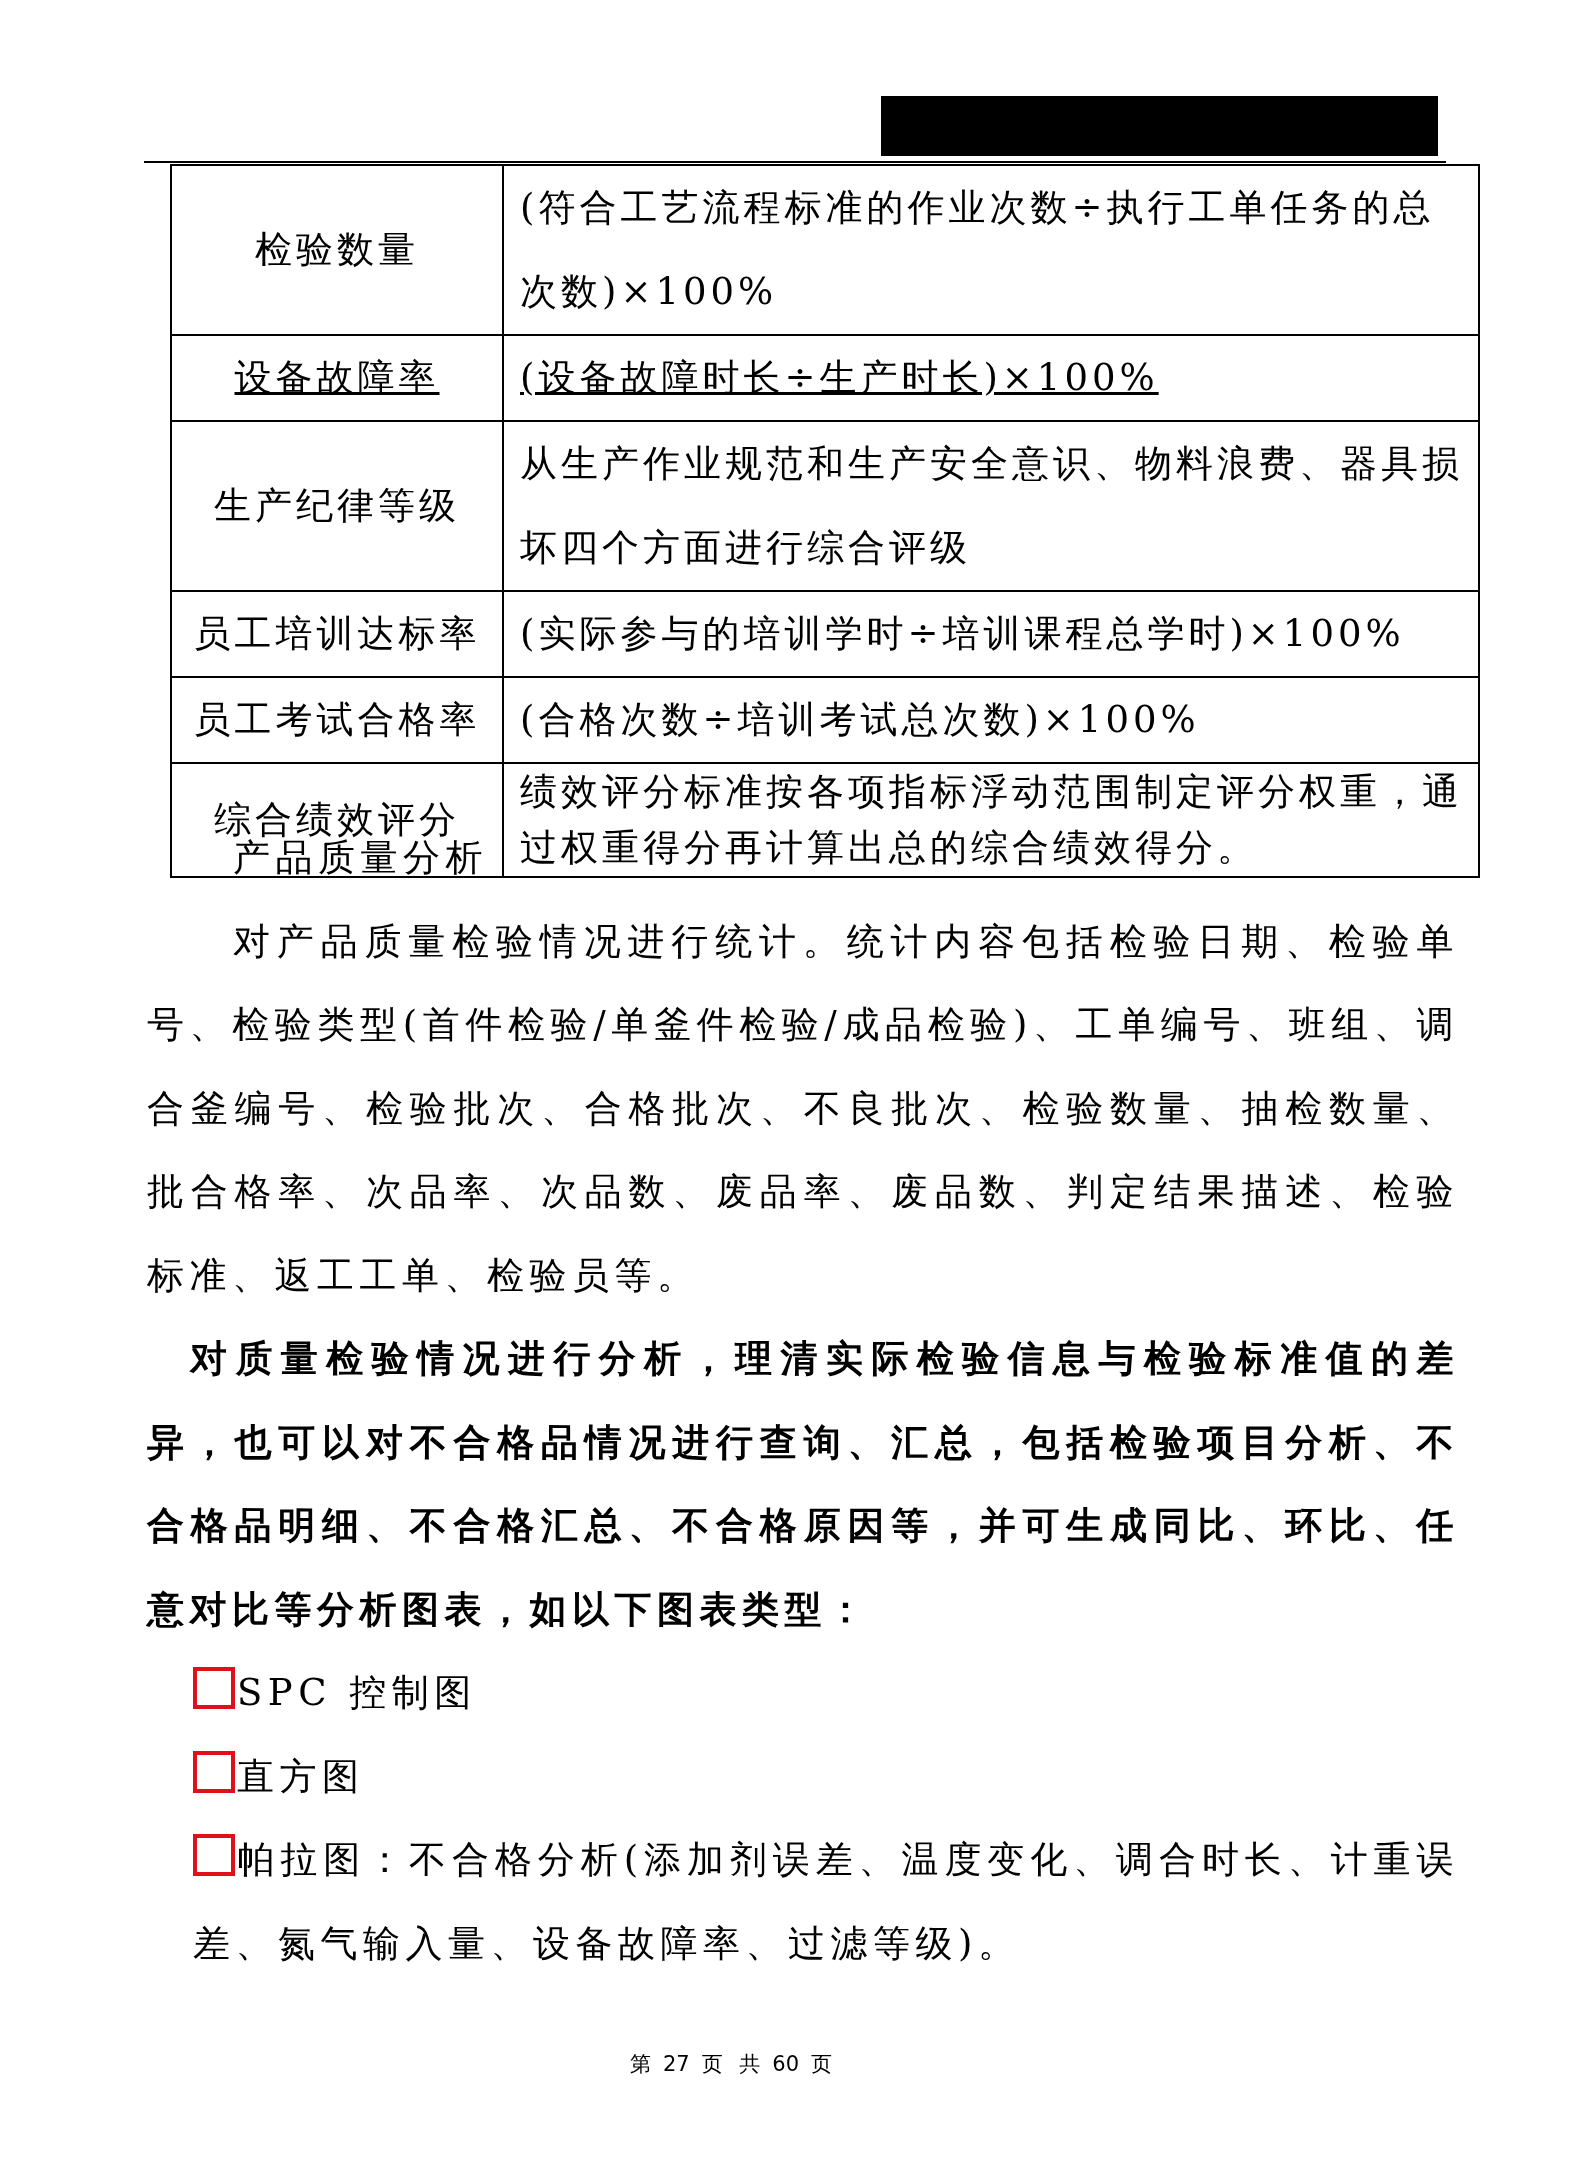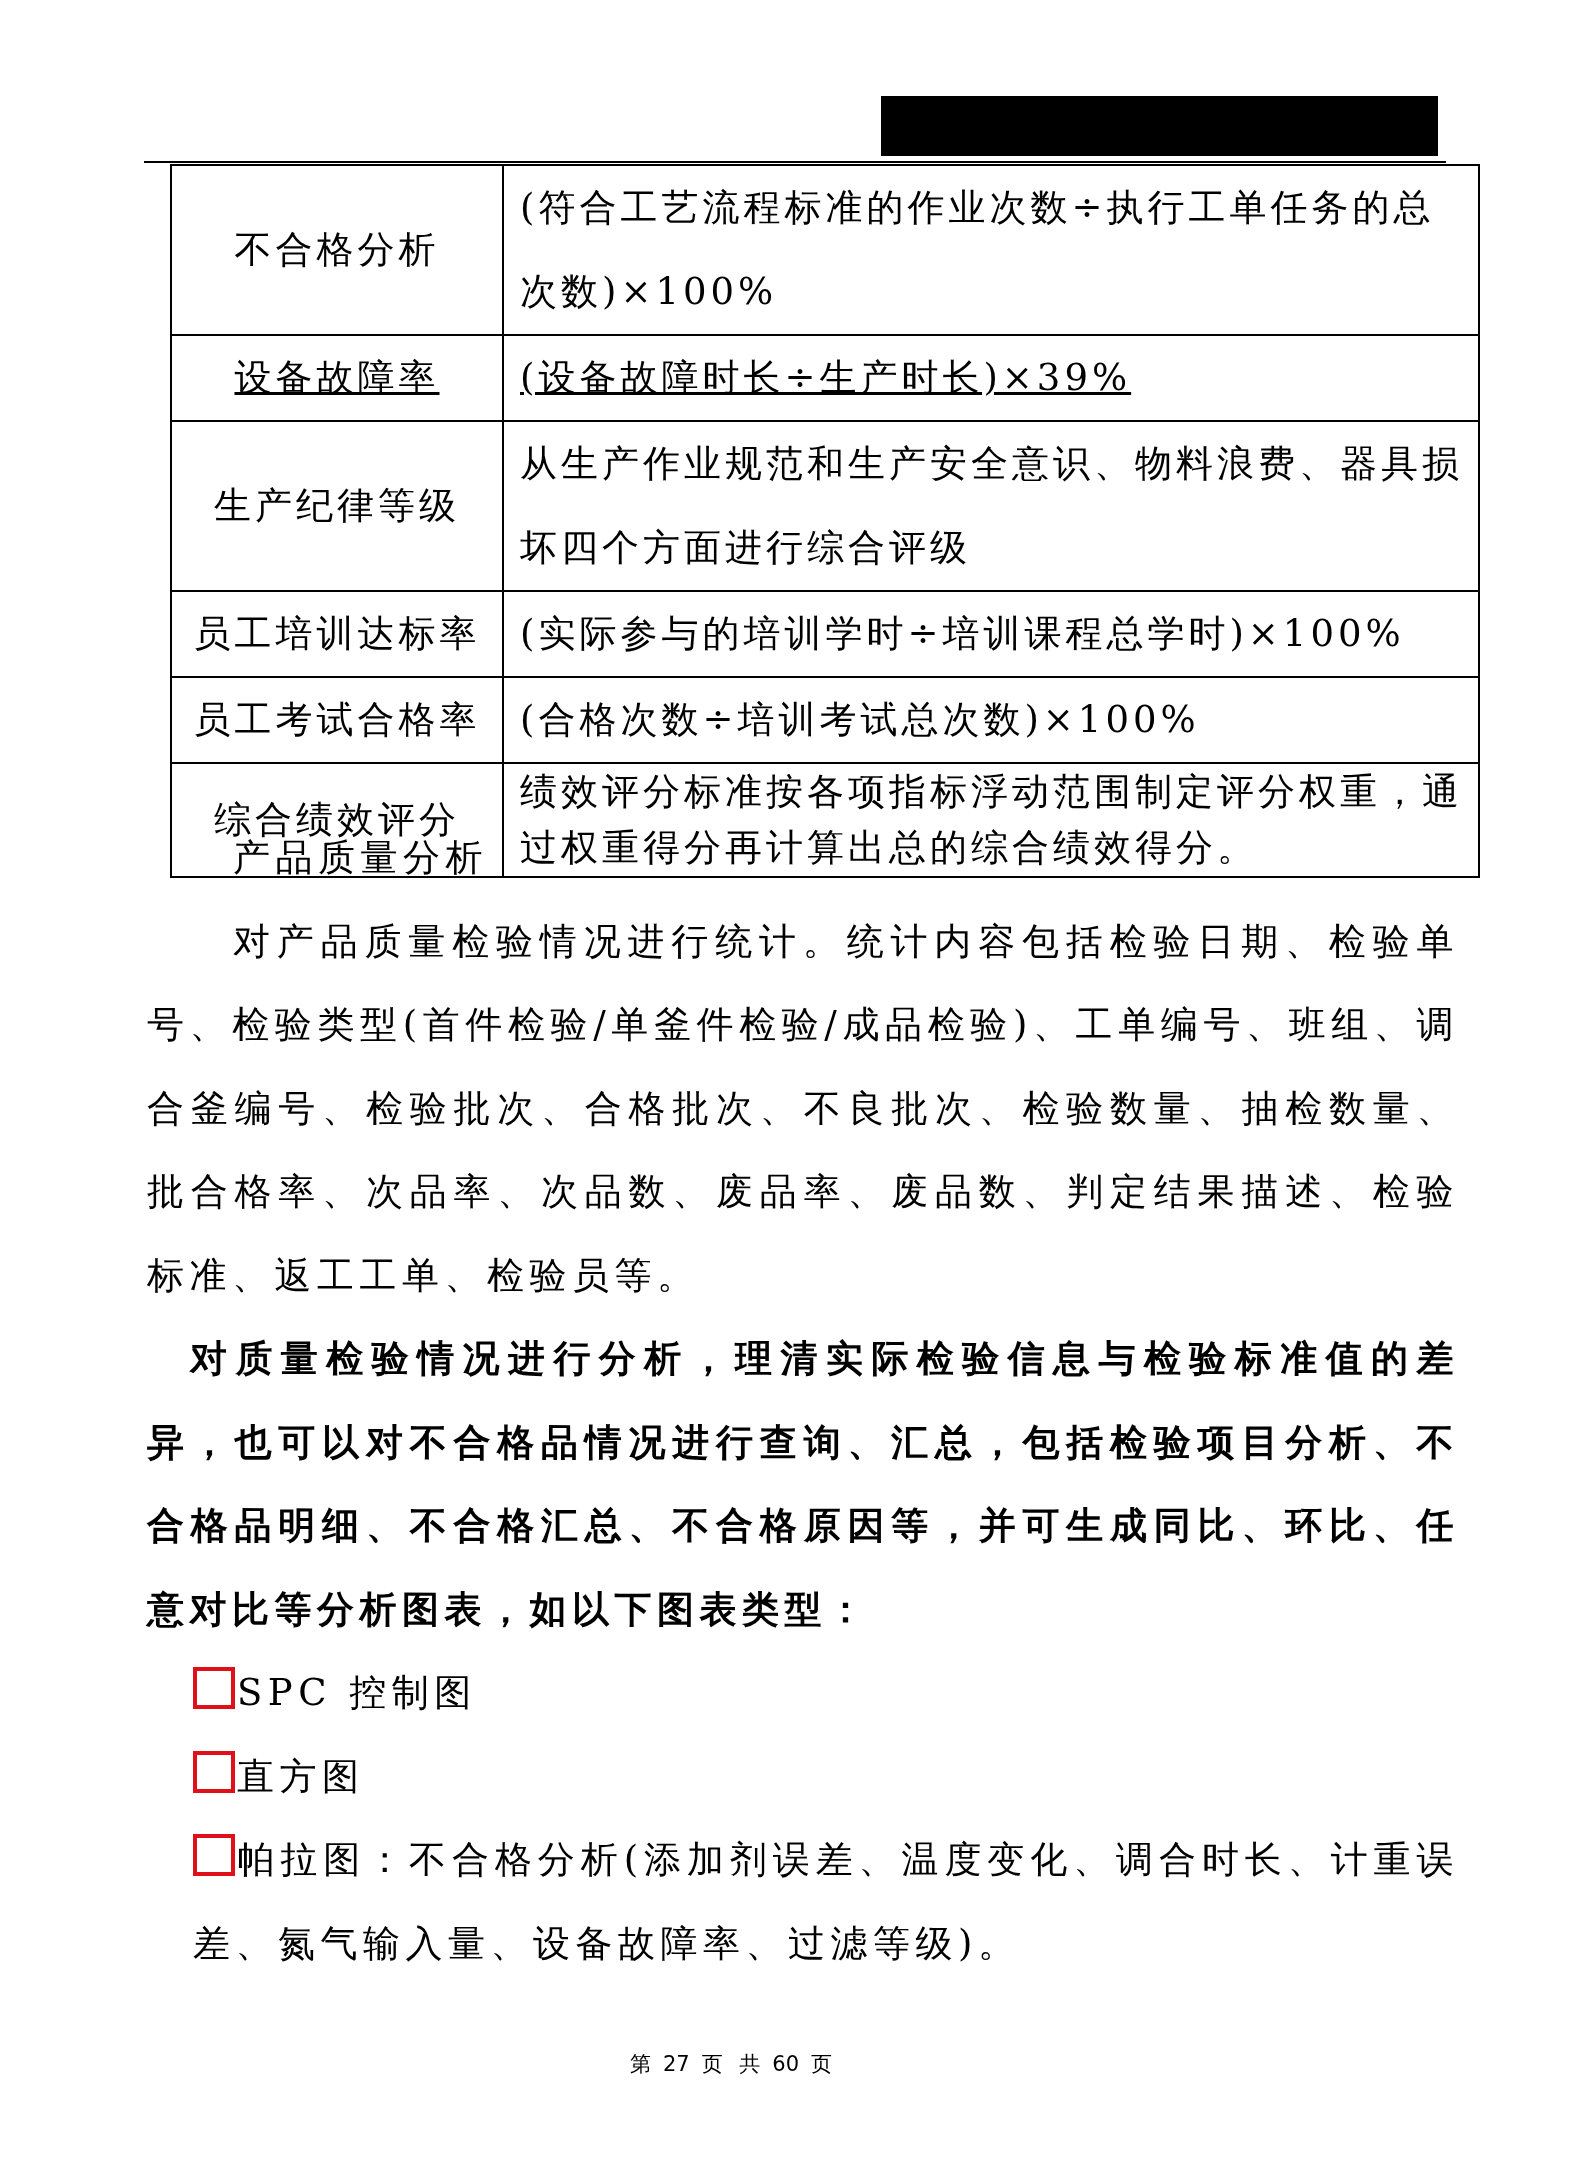--- a/index.html
+++ b/index.html
@@ -27,26 +27,26 @@
 </style>
 </head>
 <body>
 
 <div class="redact"></div>
 <div class="header-rule"></div>
 
 <table class="metrics">
   <tbody>
       <tr class="r1">
-    <td class="name">不合格分析</td>
+    <td class="name">检验数量</td>
     <td class="formula">(符合工艺流程标准的作业次数÷执行工单任务的总次数)×100%</td>
   </tr>
   <tr class="r2">
     <td class="name">设备故障率</td>
-    <td class="formula">(设备故障时长÷生产时长)×39%</td>
+    <td class="formula">(设备故障时长÷生产时长)×100%</td>
   </tr>
   <tr class="r3">
     <td class="name">生产纪律等级</td>
     <td class="formula">从生产作业规范和生产安全意识、物料浪费、器具损坏四个方面进行综合评级</td>
   </tr>
   <tr class="r4">
     <td class="name">员工培训达标率</td>
     <td class="formula">(实际参与的培训学时÷培训课程总学时)×100%</td>
   </tr>
   <tr class="r5">

